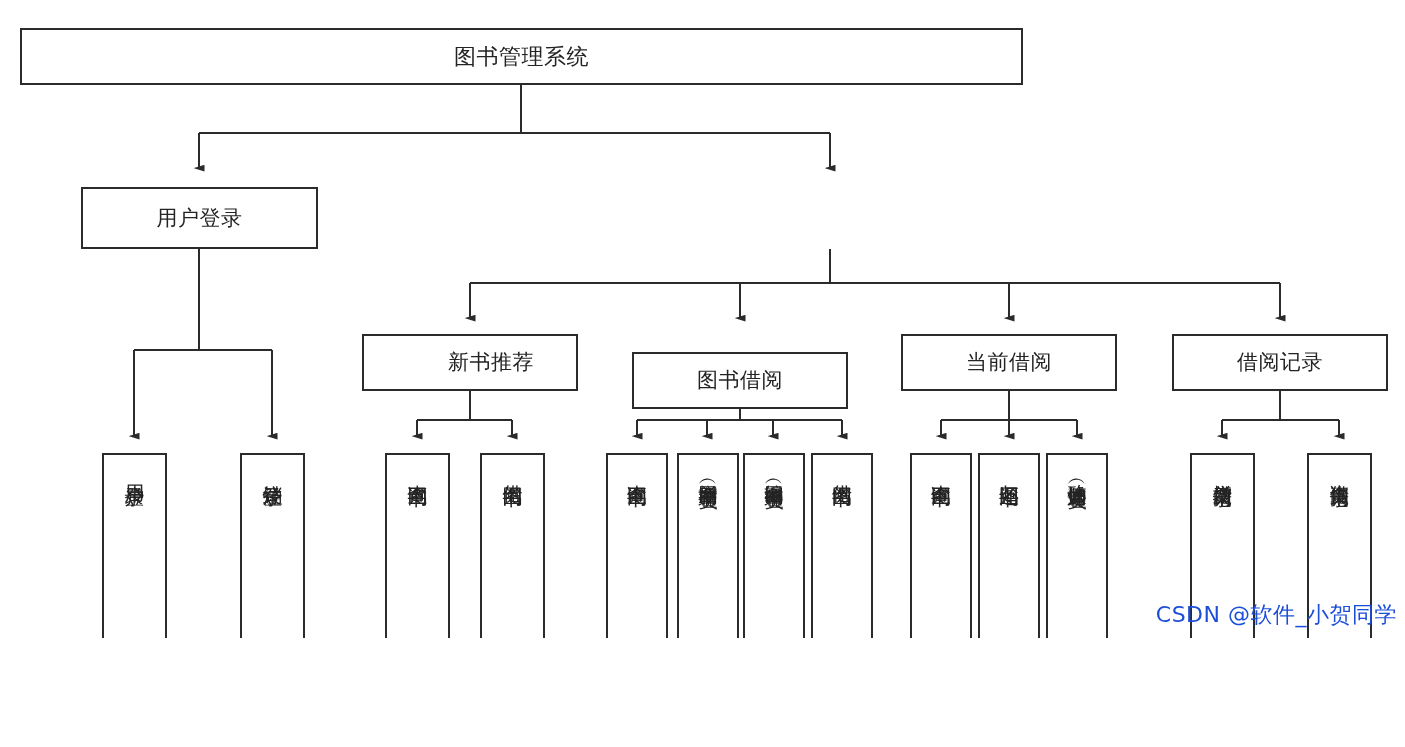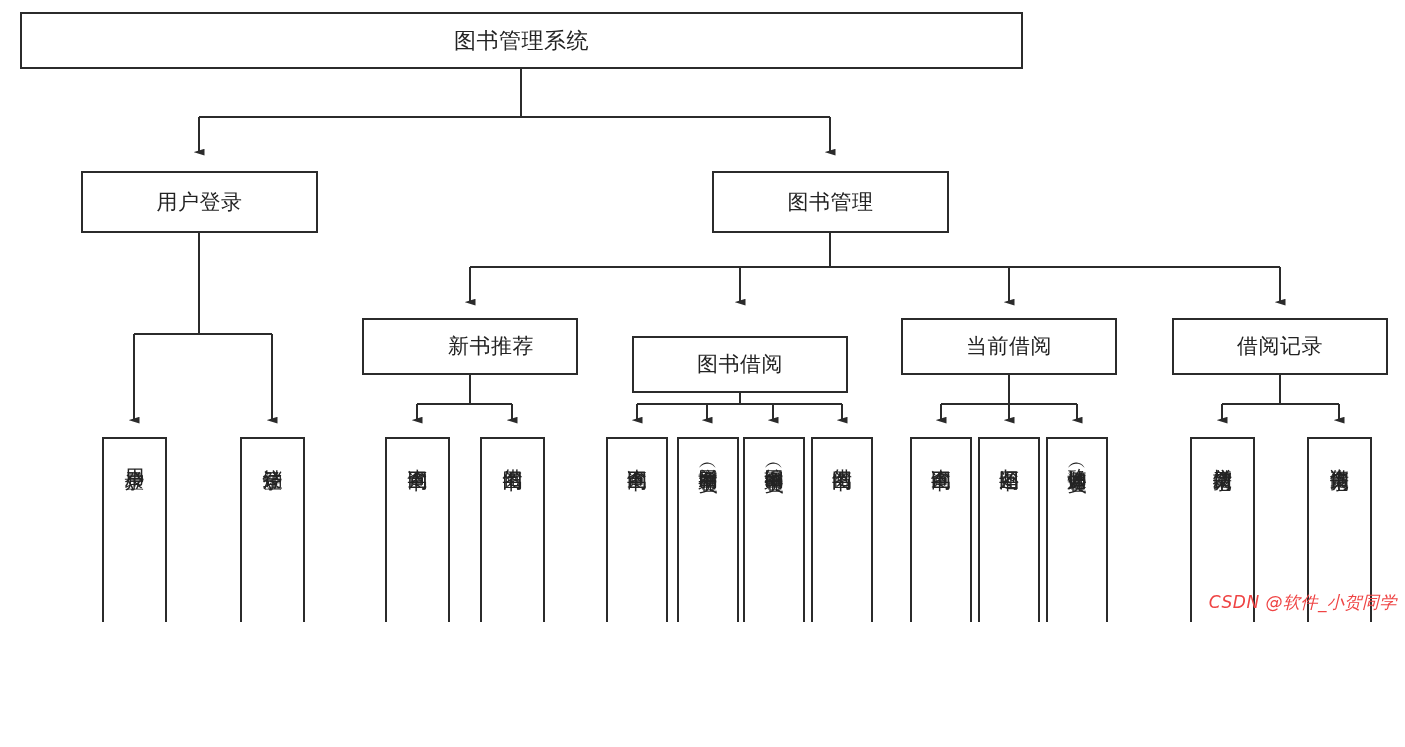--- a/index.html
+++ b/index.html
@@ -10,20 +10,21 @@
   }
   body {
     font-family: "DejaVu Sans", "Liberation Sans", sans-serif;
   }
   #diagram-root {
     position: relative;
     width: 1405px;
     height: 622px;
     background: #ffffff;
     overflow: hidden;
+    margin-top: 16px;
   }
   #edge-layer {
     position: absolute;
     left: 0;
     top: 0;
     width: 1405px;
     height: 747px;
     pointer-events: none;
   }
   .node {
@@ -64,26 +65,25 @@
     letter-spacing: 1px;
     max-height: 272px;
   }
   .node.vert.tall-text .label {
     font-size: 19px;
   }
   #watermark {
     position: absolute;
     right: 8px;
     bottom: 8px;
-    font-size: 17px;
-    color: #ef4444;
+    font-size: 22px;
+    color: #1d4ed8;
     letter-spacing: 0.5px;
     z-index: 3;
     white-space: nowrap;
-    font-style: italic;
   }
 </style>
 </head>
 <body>
 
 <div id="diagram-root">
 
   <svg id="edge-layer" viewBox="0 0 1405 747" xmlns="http://www.w3.org/2000/svg">
     <defs>
       <marker id="arrowhead" markerWidth="9" markerHeight="11" refX="3.4" refY="5.5" orient="auto" markerUnits="userSpaceOnUse">
@@ -135,23 +135,20 @@
     </g>
   </svg>
 
   <div class="node horiz root" style="left:20px; top:12px; width:1003px; height:57px;">
     <span class="label">图书管理系统</span>
   </div>
 
   <div class="node horiz" style="left:81px; top:171px; width:237px; height:62px;">
     <span class="label">用户登录</span>
   </div>
-  <div class="node horiz" style="left:712px; top:171px; width:237px; height:62px;">
-    <span class="label">图书管理</span>
-  </div>
 
   <div class="node horiz" style="left:362px; top:318px; width:216px; height:57px;padding-left:42px;">
     <span class="label">新书推荐</span>
   </div>
   <div class="node horiz" style="left:632px; top:336px; width:216px; height:57px;">
     <span class="label">图书借阅</span>
   </div>
   <div class="node horiz" style="left:901px; top:318px; width:216px; height:57px;align-items:center;">
     <span class="label">当前借阅</span>
   </div>

